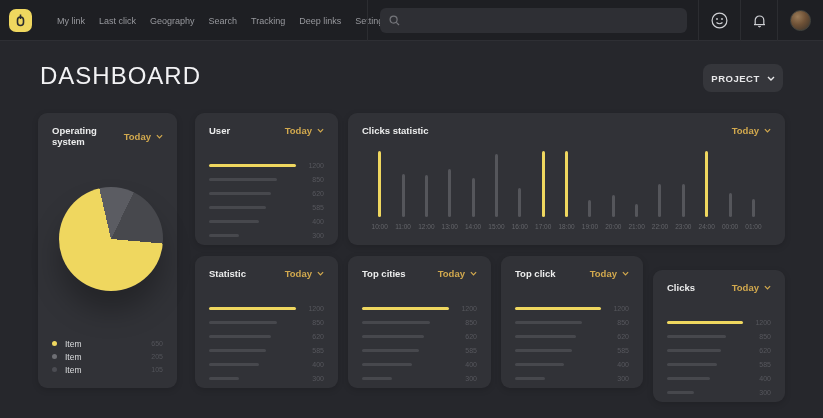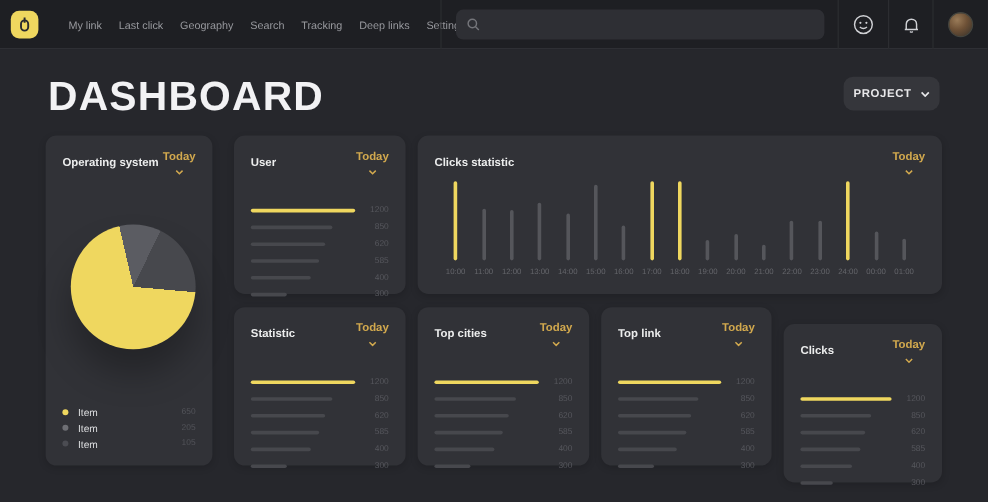--- a/index.html
+++ b/index.html
@@ -48,21 +48,21 @@
     border-left:1px solid #2c2d31; cursor:pointer;
   }
   .cell-account { width:42px; } .cell-bell { width:37px; } .cell-avatar { width:46px; }
   .avatar {
     width:21px; height:21px; border-radius:50%;
     background:radial-gradient(circle at 35% 30%, #9a7b58 0%, #6e5136 45%, #35302a 100%);
     border:1px solid #44453f;
   }
   
   .page-title {
-    position:absolute; left:40px; top:62px; font-size:34px; font-weight:bold;
+    position:absolute; left:40px; top:62px; font-size:24px; font-weight:normal;
     letter-spacing:1px; color:#f2f2f4;
   }
   .project-btn {
     position:absolute; left:703px; top:64px; width:80px; height:28px;
     background:#35363b; border:none; border-radius:8px; color:#e8e8ea;
     font-size:9.5px; font-weight:bold; letter-spacing:0.5px;
     display:flex; align-items:center; justify-content:center; gap:7px;
     cursor:pointer; font-family:"Liberation Sans", sans-serif;
   }
   
@@ -75,21 +75,21 @@
   .card-cstat  { left:348px; top:113px; width:437px; height:132px; }
   .card-geo    { left:195px; top:256px; width:143px; height:132px; }
   .card-cities { left:348px; top:256px; width:143px; height:132px; }
   .card-links  { left:501px; top:256px; width:142px; height:132px; }
   .card-clicks { left:653px; top:270px; width:132px; height:132px; }
   .card-header { display:flex; align-items:center; justify-content:space-between; }
   .card-title { font-size:9.5px; font-weight:bold; color:#eceded; }
   .period {
     background:none; border:none; display:flex; align-items:center; gap:5px;
     color:#d2a94e; font-size:9.5px; font-weight:bold; cursor:pointer;
-    font-family:"Liberation Sans", sans-serif; padding:0;flex-direction:column;
+    font-family:"Liberation Sans", sans-serif; padding:0;
   }
   
   .hbars { margin-top:22px; }
   .hbar-row { display:flex; align-items:center; height:14px; }
   .hbar-track { flex:1; }
   .hbar { height:3px; border-radius:2px; background:#47484d; }
   .hbar.hl { background:#efd75f; }
   .hbar-val {
     margin-left:8px; min-width:20px; text-align:right;
     font-size:7px; color:#56575d;
@@ -488,21 +488,21 @@
          <div class="hbar-track">
            <div class="hbar" style="width:35%"></div>
          </div>
          <span class="hbar-val">300</span>
        </div>
     </div>
 </section>
 
 <section class="card card-links">
   <div class="card-header">
-    <h3 class="card-title">Top link</h3>
+    <h3 class="card-title">Top click</h3>
     <button class="period">
       <span>Today</span>
       <span style="display:flex">
         <svg width="7" height="5" viewBox="0 0 8 5" fill="none">
             <path d="M1 1 L4 4 L7 1" stroke="#d2a94e" stroke-width="1.4"></path>
           </svg>
       </span>
     </button>
   </div>
   <div class="hbars">

